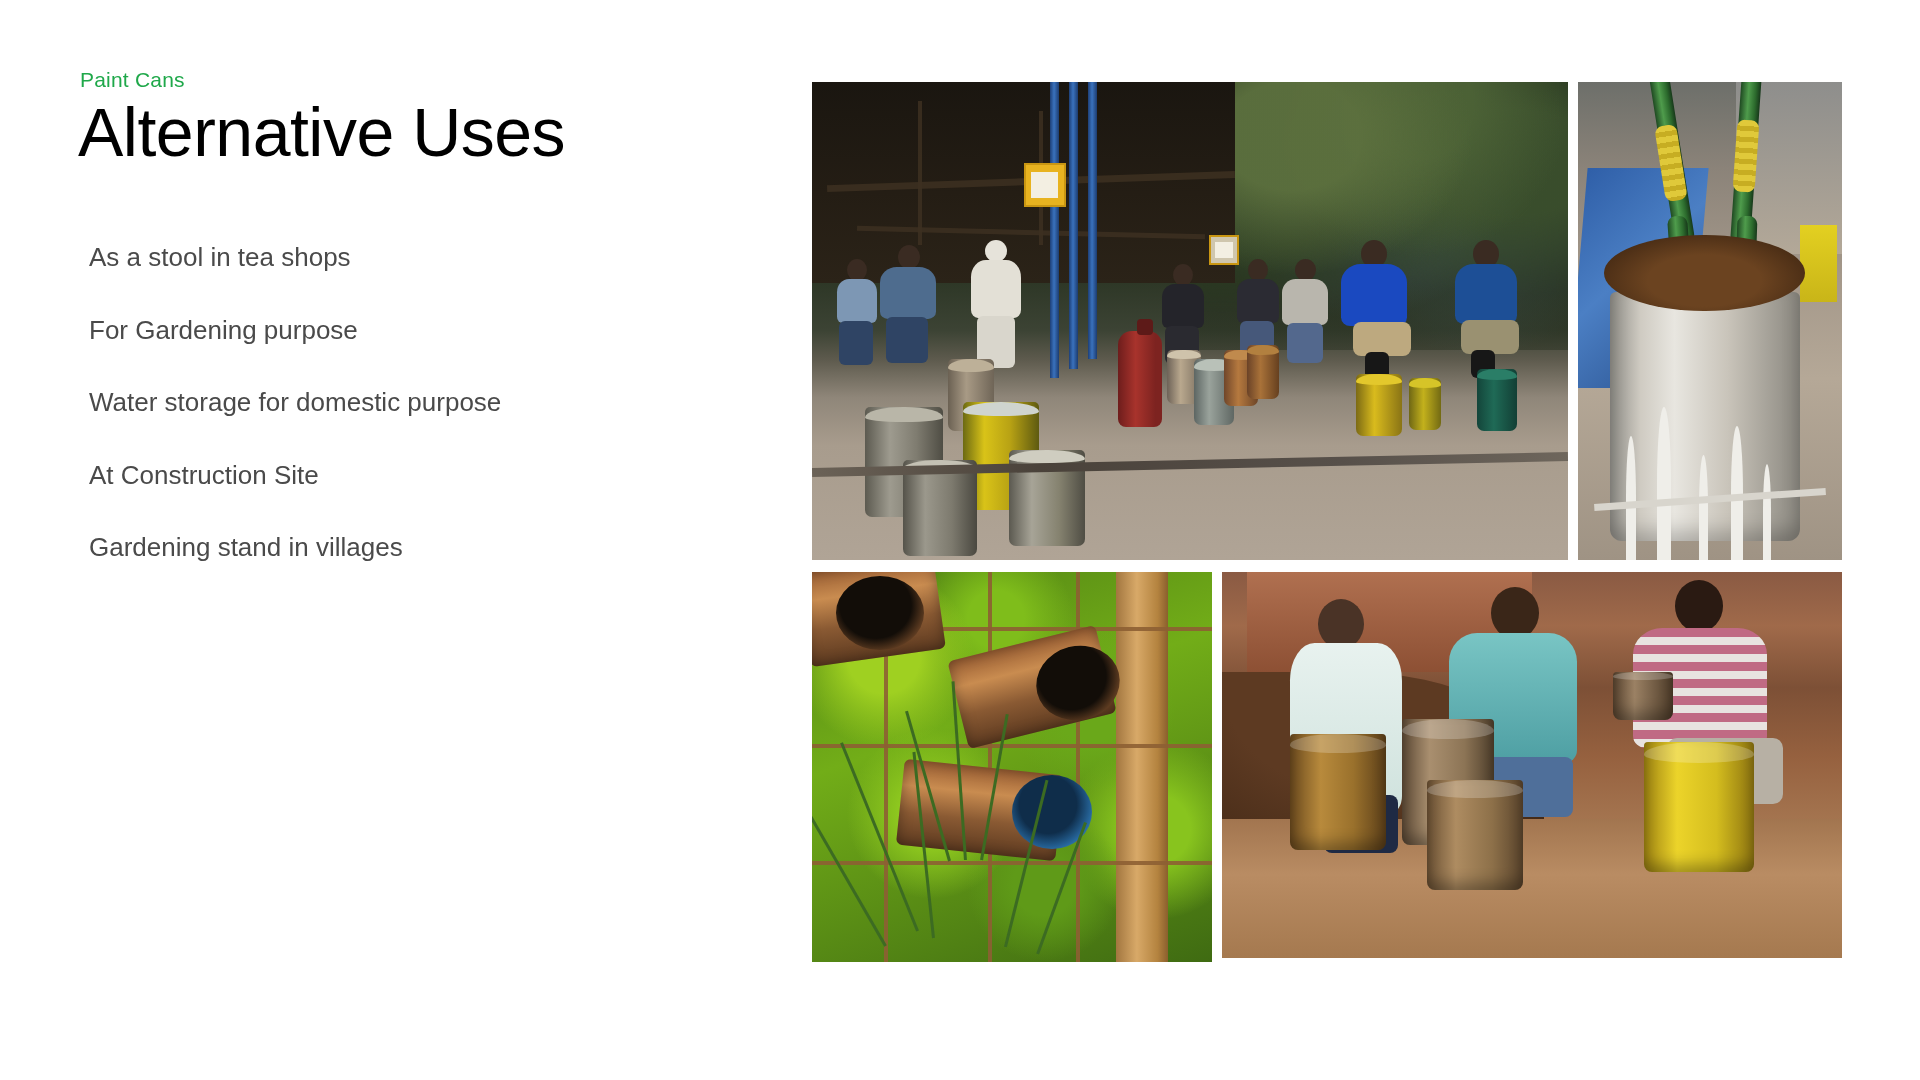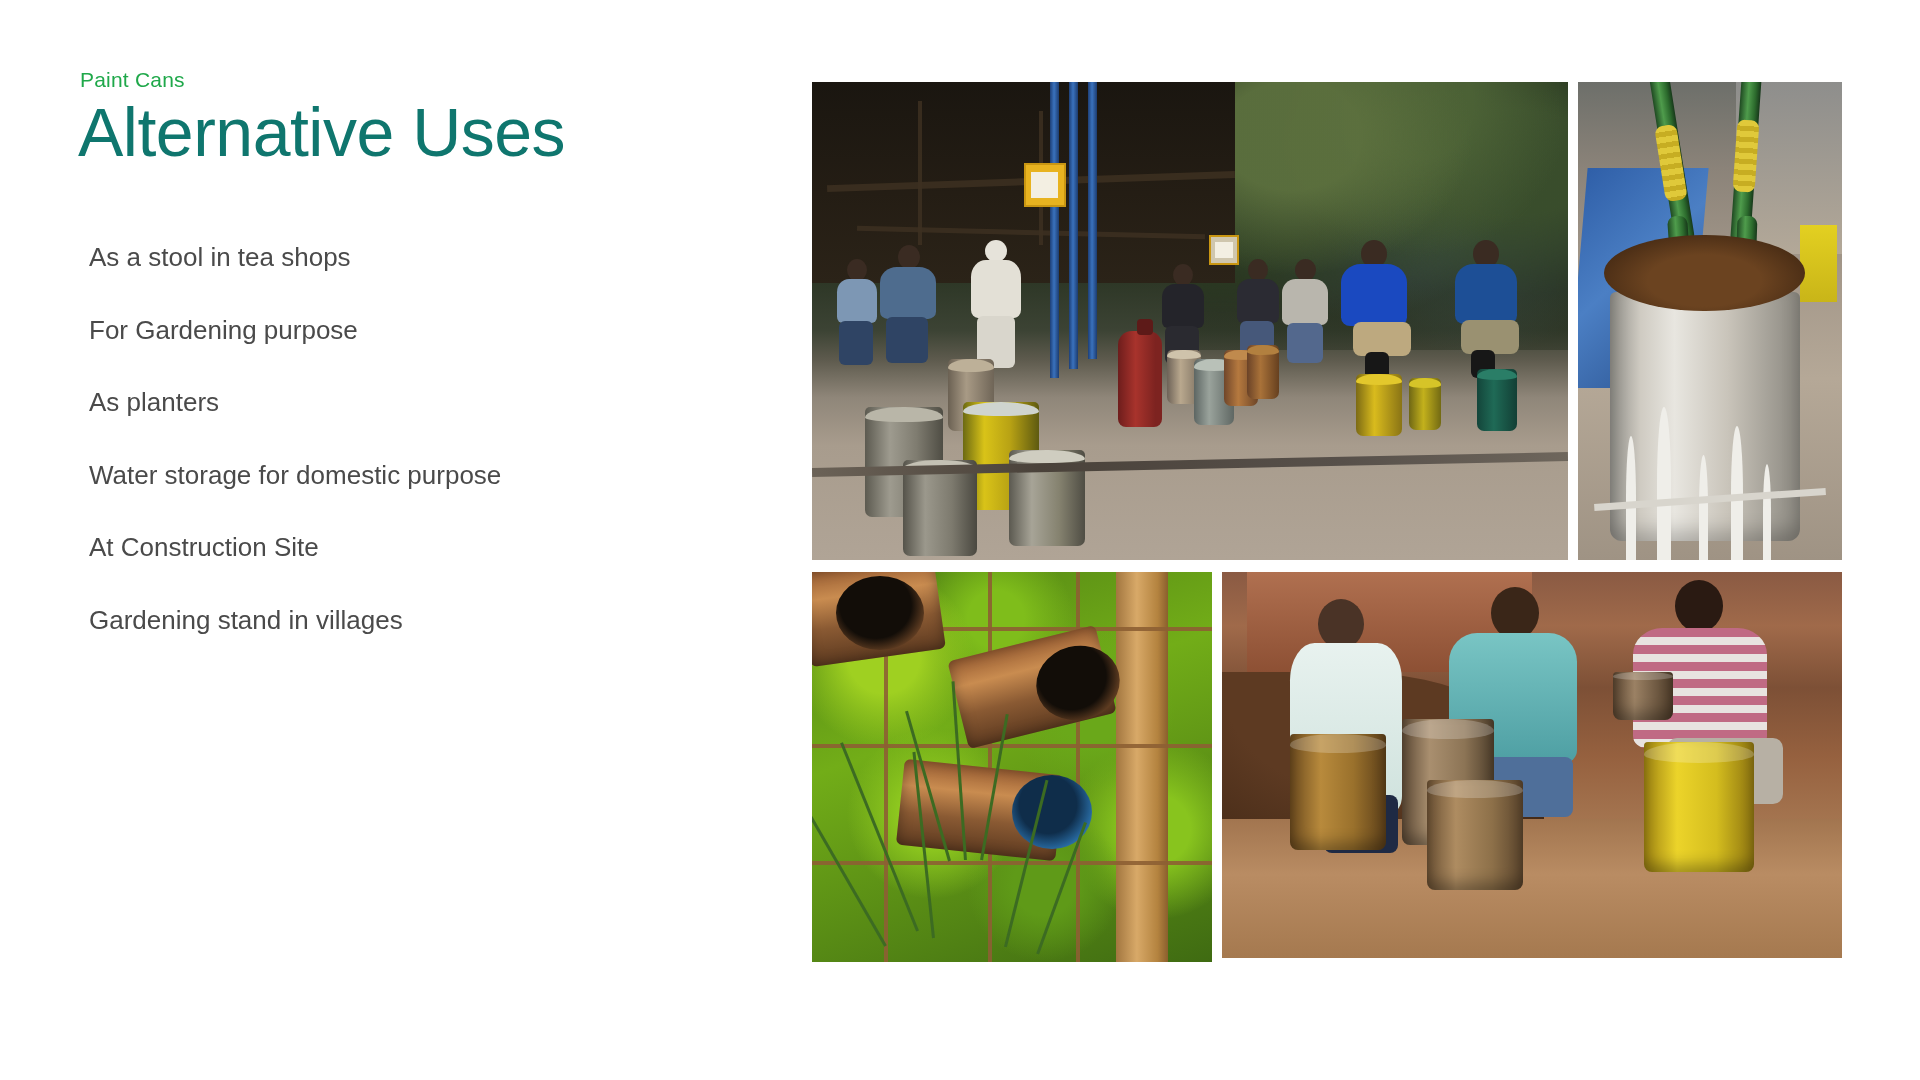--- a/index.html
+++ b/index.html
@@ -236,27 +236,26 @@
   }
   .st-stool .lip { position: absolute; left: 0; right: 0; top: 0; height: 16%; background: rgba(255,255,255,.22); border-radius: 50%/60% 60% 40% 40%; }
 </style>
 </head>
 <body>
 
 <div class="slide">
 
   <div class="text-col">
     <div class="eyebrow" style="color:#1fa84a">Paint Cans</div>
-    <h1 class="title" style="color:#0f766e">Alternative Uses</h1>
+    <h1 class="title" style="color:#000000">Alternative Uses</h1>
   </div>
 
   <ul class="bullets">
     <li>As a stool in tea shops</li>
     <li>For Gardening purpose</li>
-    <li>As planters</li>
     <li>Water storage for domestic purpose</li>
     <li>At Construction Site</li>
     <li>Gardening stand in villages</li>
   </ul>
 
   <div class="collage">
 
     <div class="photo" id="photo-tea-shop">
       <div class="scene">
         <div class="tea-sky"></div>

